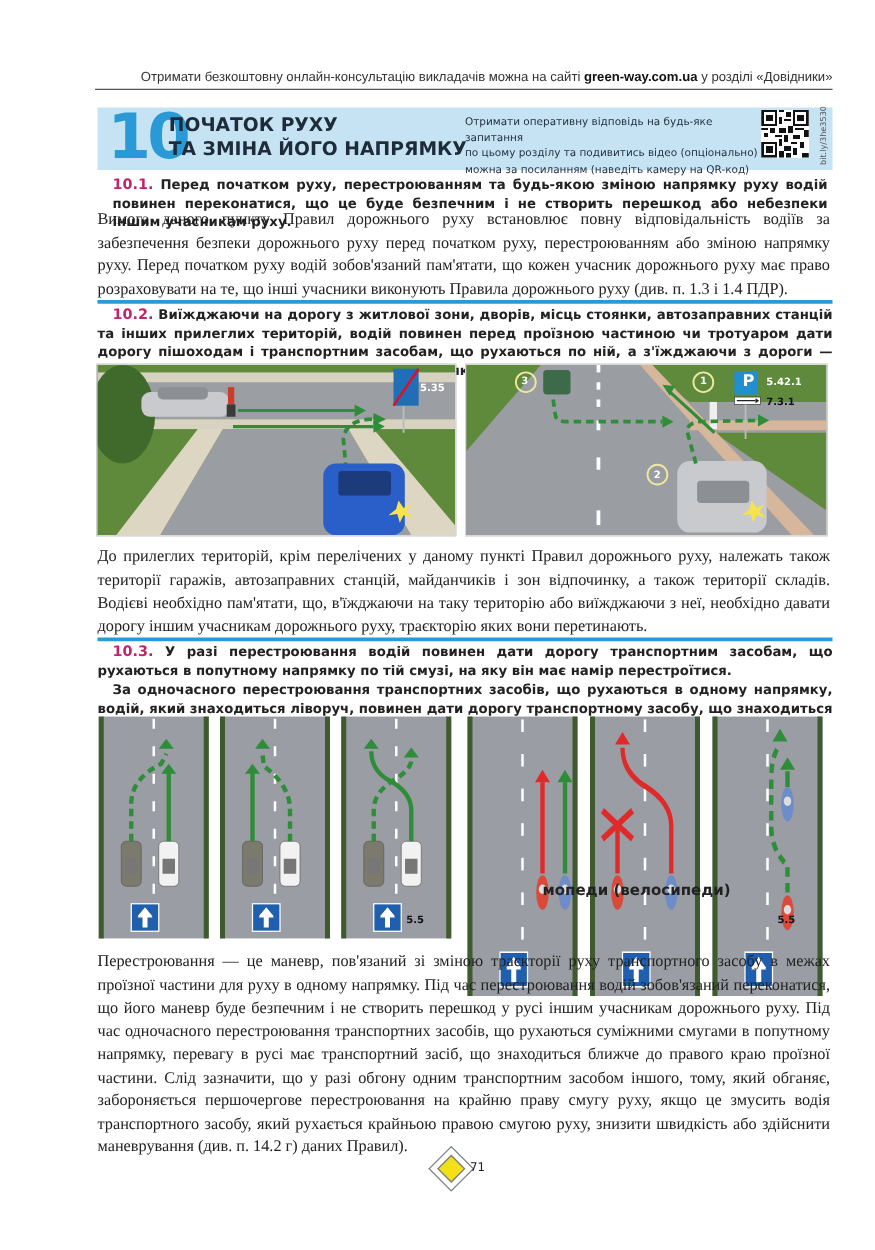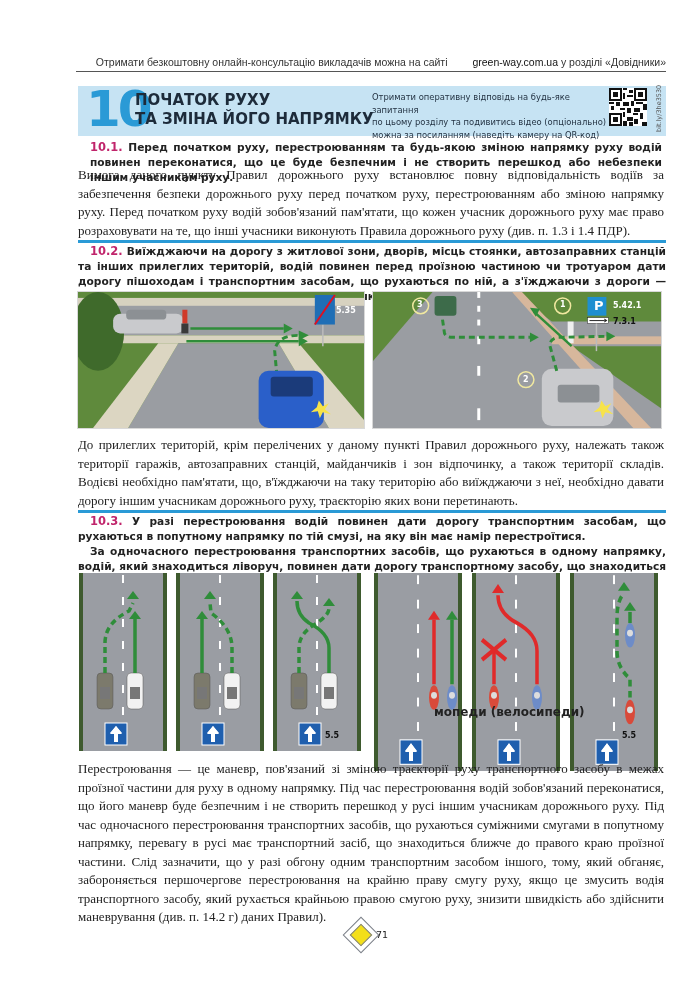--- a/index.html
+++ b/index.html
@@ -1,20 +1,20 @@
 <!DOCTYPE html>
 <html><head>
 <meta charset="utf-8">
 <style>
   * { box-sizing: border-box; margin: 0; padding: 0; }
   html, body { width: 700px; height: 1000px; background: #ffffff; overflow: hidden; }
   body { position: relative; font-family: "DejaVu Serif", serif; color: #1e1e1e; }
 
   .top-note { position: absolute; left: 78px; top: 56px; width: 588px; font-family: "Liberation Sans", sans-serif; font-size: 10.5px; color: #333; white-space: nowrap; text-align: right; }
-  .top-note b { color: #111; font-weight: normal; margin-left: 22px; }
+  .top-note b { color: #111; font-weight: bold; }
   .top-rule { position: absolute; left: 76px; top: 71px; width: 590px; height: 1px; background: #555; }
 
   .chapter-band { position: absolute; left: 78px; top: 86px; width: 588px; height: 50px; background: #c6e3f3; }
   .chapter-num { position: absolute; left: 86px; top: 81px; font-family: "DejaVu Sans", sans-serif; font-weight: bold; font-size: 50px; line-height: 56px; color: #2a9ad6; letter-spacing: -3px; }
   .chapter-title { position: absolute; left: 135px; top: 91px; font-family: "DejaVu Sans", sans-serif; font-weight: bold; font-size: 15px; line-height: 19px; color: #1d2b3a; }
   .qr-text { position: absolute; left: 372px; top: 91px; width: 235px; font-family: "DejaVu Sans", sans-serif; font-size: 8.4px; line-height: 12.5px; color: #1f2e3e; }
   .qr-box { position: absolute; left: 609px; top: 88px; width: 38px; height: 38px; background: #fff; }
   .qr-box svg { width: 38px; height: 38px; }
   .qr-link { position: absolute; left: 655px; top: 132px; transform: rotate(-90deg); transform-origin: 0 0; font-family: "DejaVu Sans", sans-serif; font-size: 6.5px; color: #555; white-space: nowrap; }
 
@@ -269,21 +269,21 @@
       <rect x="244" y="100" width="16" height="36" rx="4" fill="#f2f2f2" stroke="#555" stroke-width="0.5"></rect>
       <rect x="247" y="114" width="10" height="12" fill="#777"></rect>
       <path d="M252,100 L252,75 Q252,60 232,50 Q220,42 220,28" stroke="#2f8d3a" stroke-width="3.5" fill="none"></path>
       <polygon points="214,26 220,18 226,26" fill="#2f8d3a"></polygon>
       <path d="M222,100 L222,75 Q222,60 240,50 Q252,42 252,35" stroke="#2f8d3a" stroke-width="3.5" fill="none" stroke-dasharray="6,4"></path>
       <polygon points="246,33 252,25 258,33" fill="#2f8d3a"></polygon>
     </svg>
   <div class="overlay-label dark" style="left:248px; top:158px;">5.5</div>
 </div>
 
-<div class="illus" style="left:372px; top:573px; width:290px; height:198px; background:#fff; border:none;">
+<div class="illus" style="left:372px; top:573px; width:290px; height:224px; background:#fff; border:none;">
   <svg id="lanes-mopeds" viewBox="0 0 290 178" preserveAspectRatio="none">
       <rect x="2" y="0" width="88" height="178" fill="#9a9da3"></rect>
       <rect x="2" y="0" width="4" height="178" fill="#3e5a2e"></rect>
       <rect x="86" y="0" width="4" height="178" fill="#3e5a2e"></rect>
       <rect x="45" y="2" width="2" height="8" fill="#fff"></rect>
       <rect x="45" y="24" width="2" height="8" fill="#fff"></rect>
       <rect x="45" y="46" width="2" height="8" fill="#fff"></rect>
       <rect x="45" y="68" width="2" height="8" fill="#fff"></rect>
       <rect x="45" y="90" width="2" height="8" fill="#fff"></rect>
       <rect x="45" y="112" width="2" height="8" fill="#fff"></rect>

